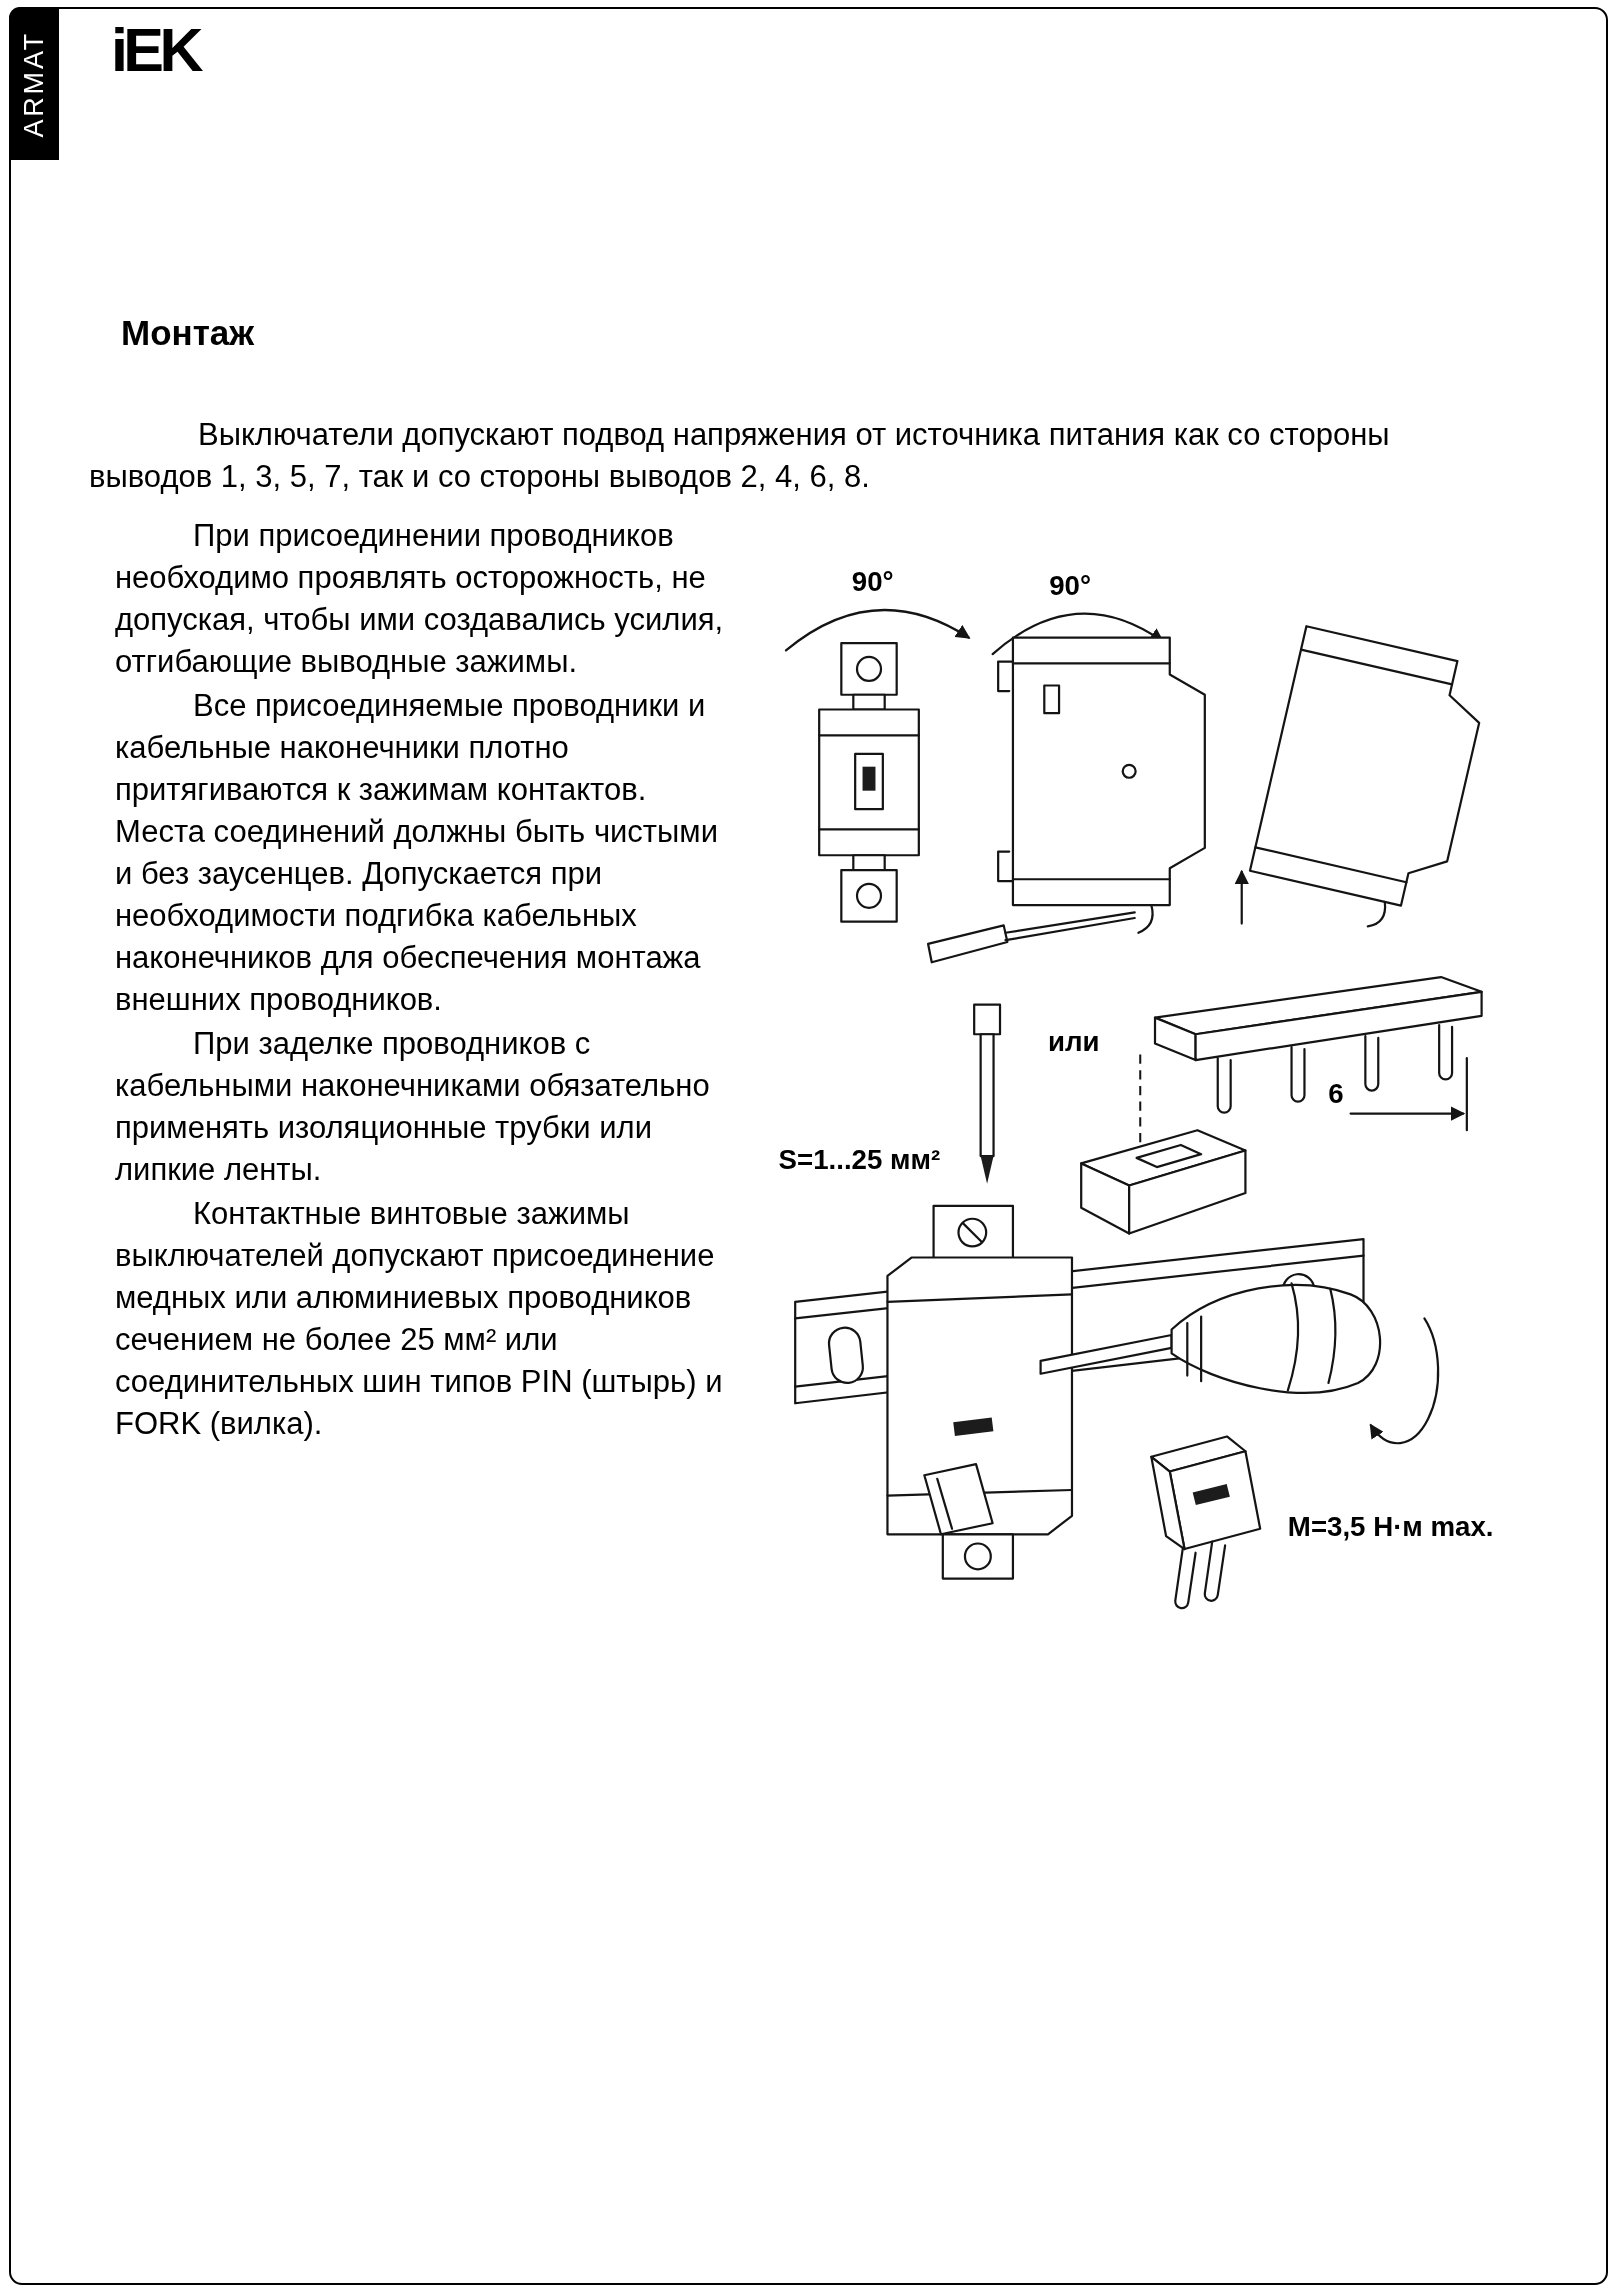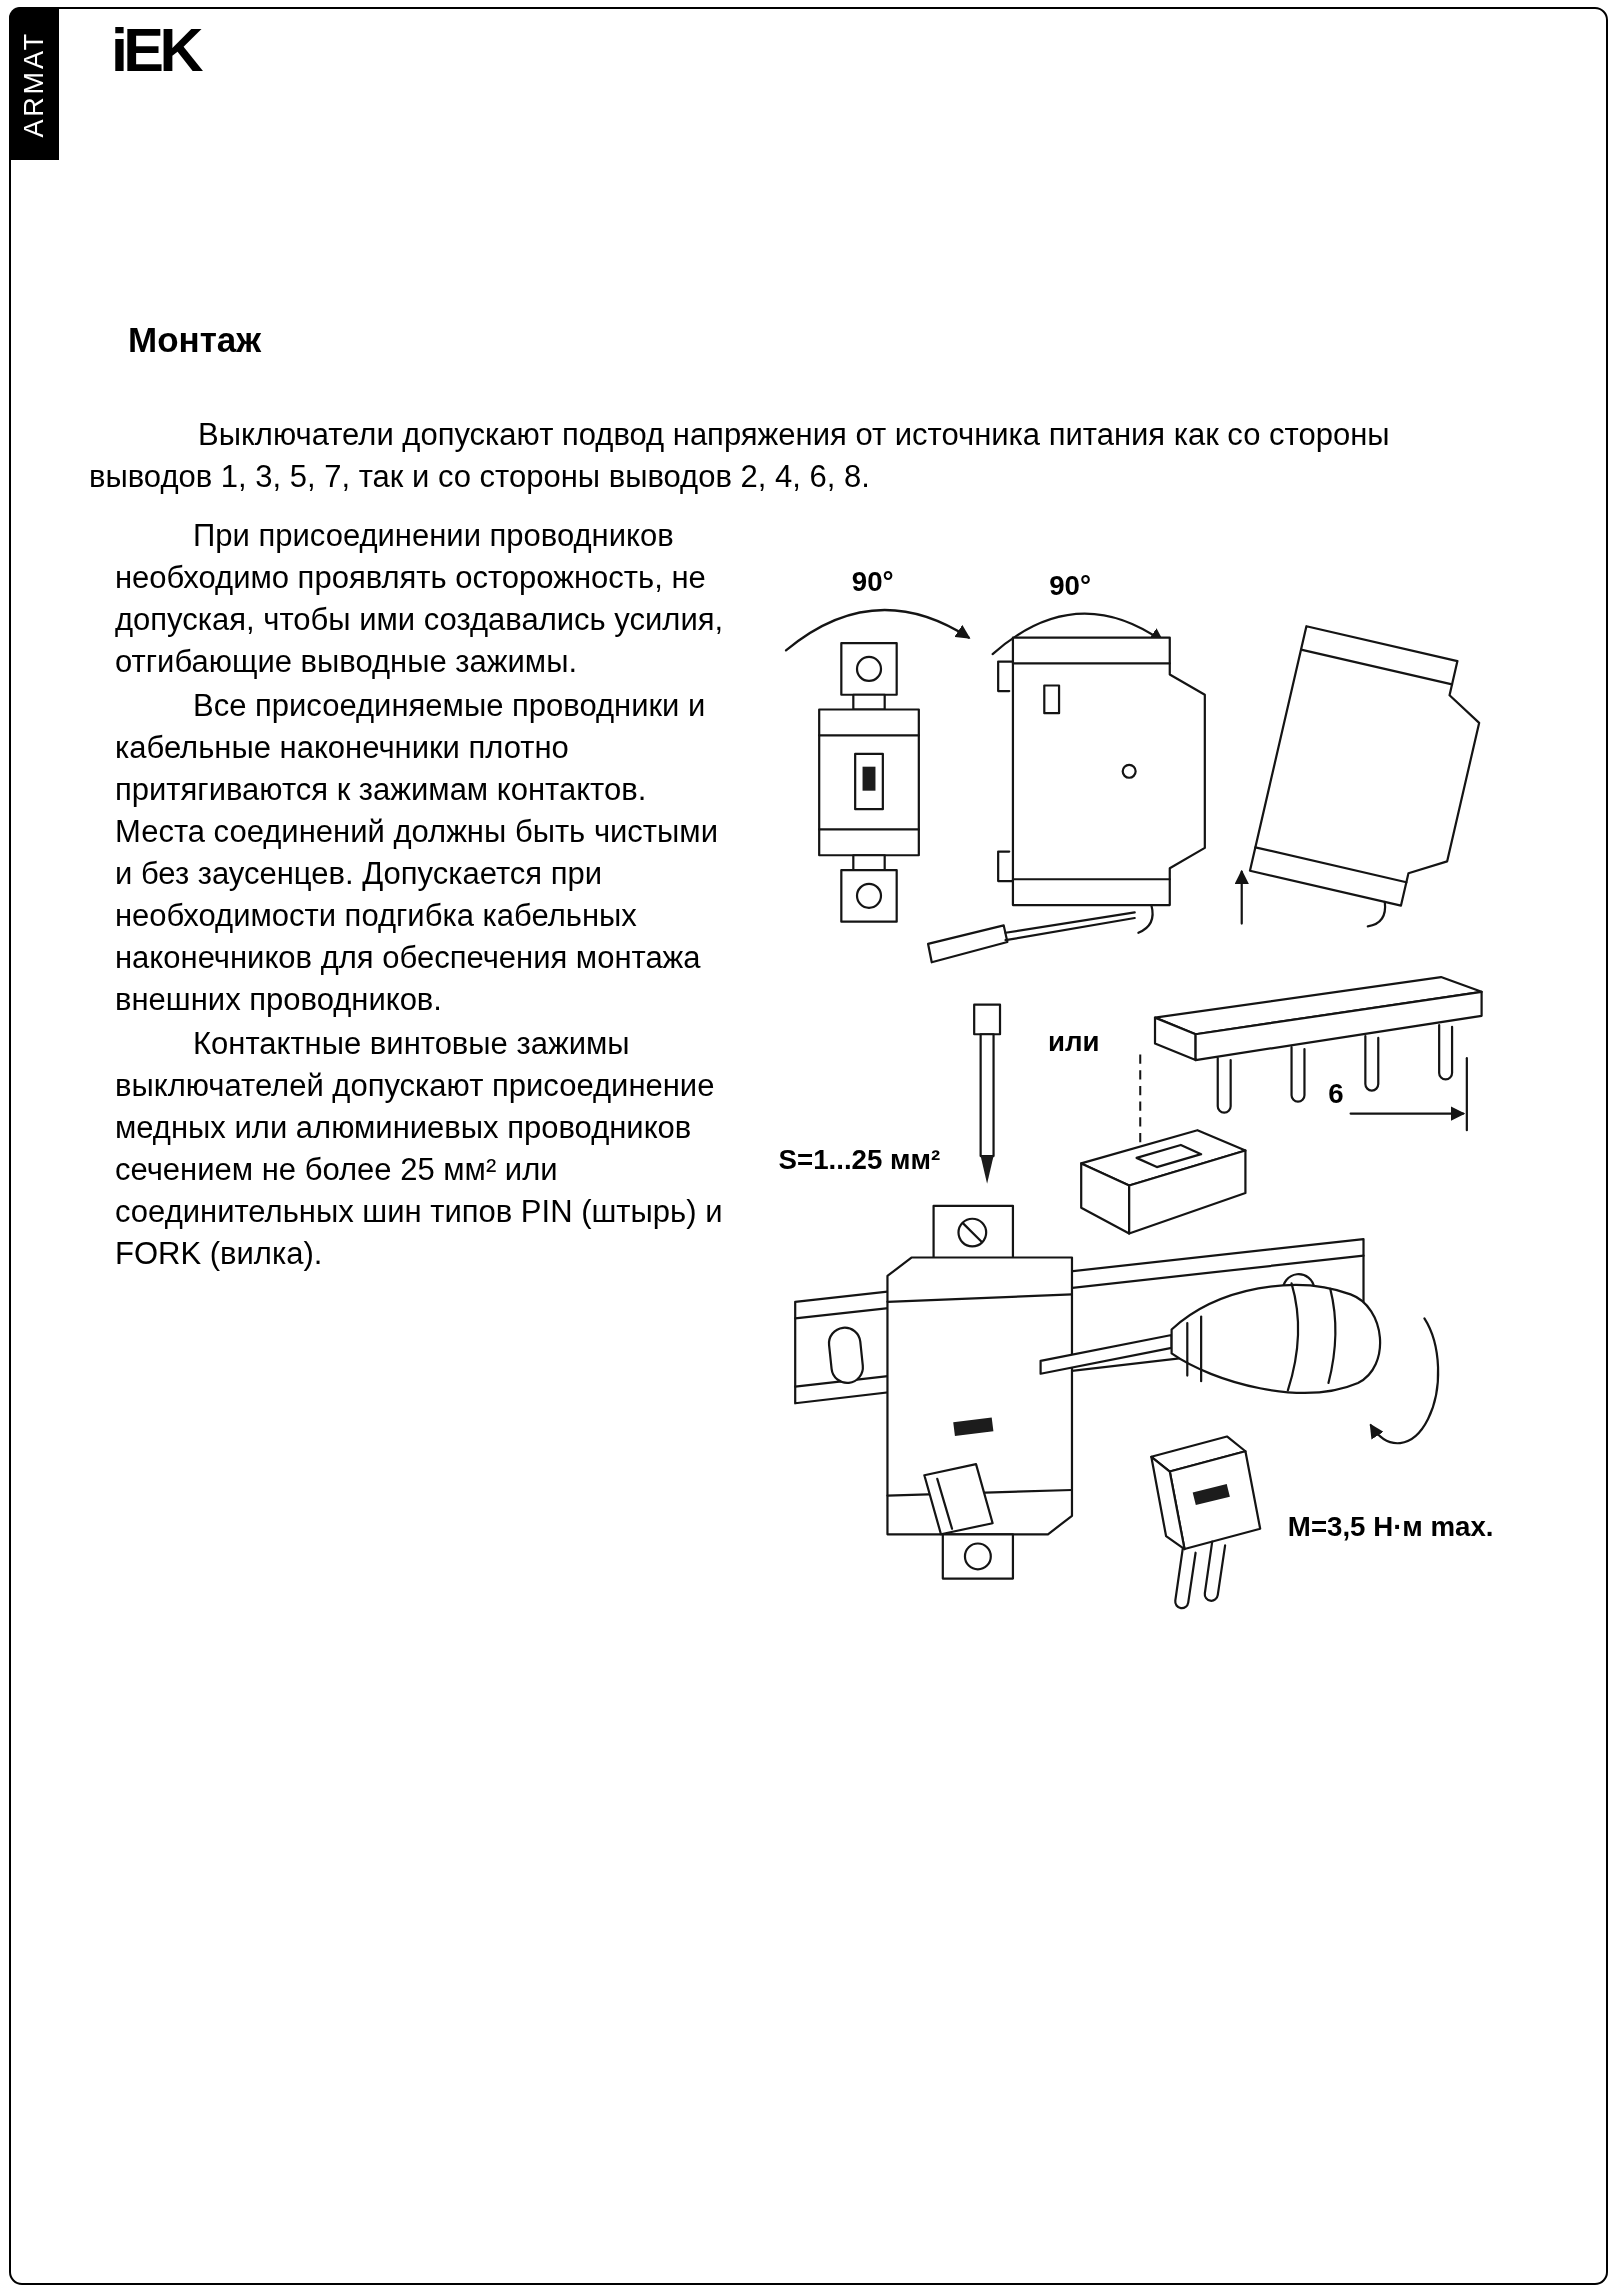--- a/index.html
+++ b/index.html
@@ -8,21 +8,21 @@
           font-family: "Liberation Sans", sans-serif; color: #000; overflow: hidden; }
   .frame { position: absolute; left: 9.2px; top: 7.4px; width: 1599px; height: 2278px;
            border: 2.8px solid #000; border-radius: 13px; pointer-events: none; }
   .series-bar { position: absolute; left: 9.2px; top: 7.4px; width: 50px; height: 153px;
                 background: #000; border-radius: 11px 0 0 0;
                 display: flex; align-items: center; justify-content: center; }
   .series-text { color: #fff; font-size: 27px; letter-spacing: 2.8px;
                  writing-mode: vertical-rl; transform: rotate(180deg); }
   .logo { position: absolute; left: 111px; top: 20px; font-size: 61px; line-height: 1;
           font-weight: 800; letter-spacing: -4.6px; }
-  .heading { position: absolute; left: 113px; top: 305px; margin: 15px;
+  .heading { position: absolute; left: 113px; top: 305px; margin: 8px;
              font-size: 35px; font-weight: 700; }
   .intro { position: absolute; left: 81px; top: 406px; width: 1370px; margin: 8px;
            font-size: 31px; line-height: 42px; text-indent: 109px; }
   .col { position: absolute; left: 113px; top: 513px; width: 617px;
          font-size: 31px; line-height: 42px; }
   .col p { margin: 2px; text-indent: 78px; }
   .diagram { position: absolute; left: 738px; top: 545px; }
   .dlabel { font-family: "Liberation Sans", sans-serif; font-size: 30px; font-weight: 700; fill: #000; }
   .ln  { fill: none; stroke: #141414; stroke-width: 2.4px; stroke-linecap: round; }
   .lnd { fill: none; stroke: #141414; stroke-width: 2.2px; stroke-dasharray: 10 7; }
@@ -44,20 +44,21 @@
 
   <div class="logo">iEK</div>
 
   <h1 class="heading">Монтаж</h1>
 
   <p class="intro">Выключатели допускают подвод напряжения от источника питания как со стороны выводов 1, 3, 5, 7, так и со стороны выводов 2, 4, 6, 8.</p>
 
   <div class="col">
     <p>При присоединении проводников необходимо проявлять осторожность, не допуская, чтобы ими создавались усилия, отгибающие выводные зажимы.</p>
     <p>Все присоединяемые проводники и кабельные наконечники плотно притягиваются к зажимам контактов. Места соединений должны быть чистыми и без заусенцев. Допускается при необходимости подгибка кабельных наконечников для обеспечения монтажа внешних проводников.</p>
+    <p>При заделке проводников с кабельными наконечниками обязательно применять изоляционные трубки или липкие ленты.</p>
     <p>Контактные винтовые зажимы выключателей допускают присоединение медных или алюминиевых проводников сечением не более 25 мм² или соединительных шин типов PIN (штырь) и FORK (вилка).</p>
   </div>
 
   <svg class="diagram" viewBox="0 0 930 1260" width="858" height="1163" xmlns="http://www.w3.org/2000/svg">
     <defs>
       <marker id="arr" viewBox="0 0 10 10" refX="8.5" refY="5" markerWidth="6.5" markerHeight="6.5" orient="auto-start-reverse">
         <path d="M0,0 L10,5 L0,10 z" fill="#141414"></path>
       </marker>
     </defs>
 

